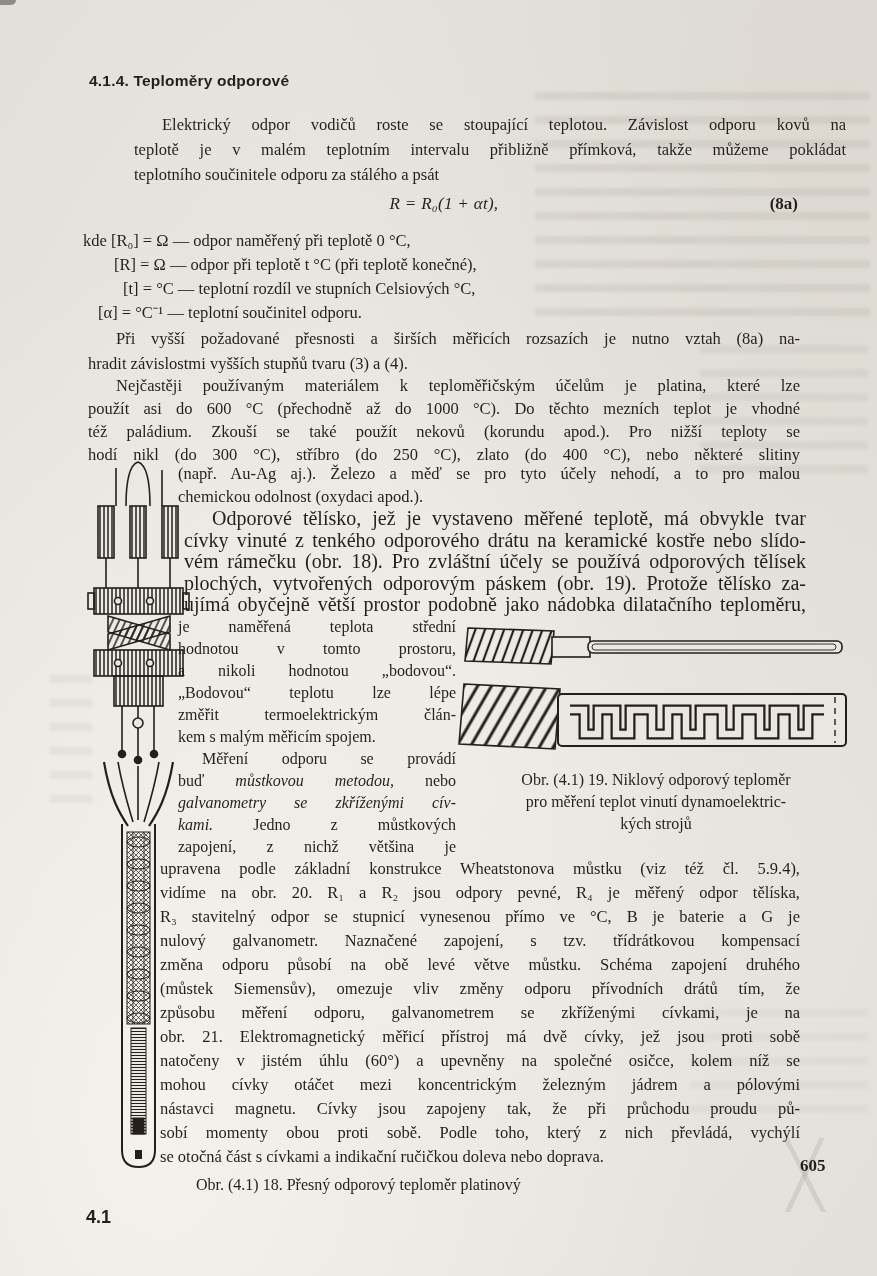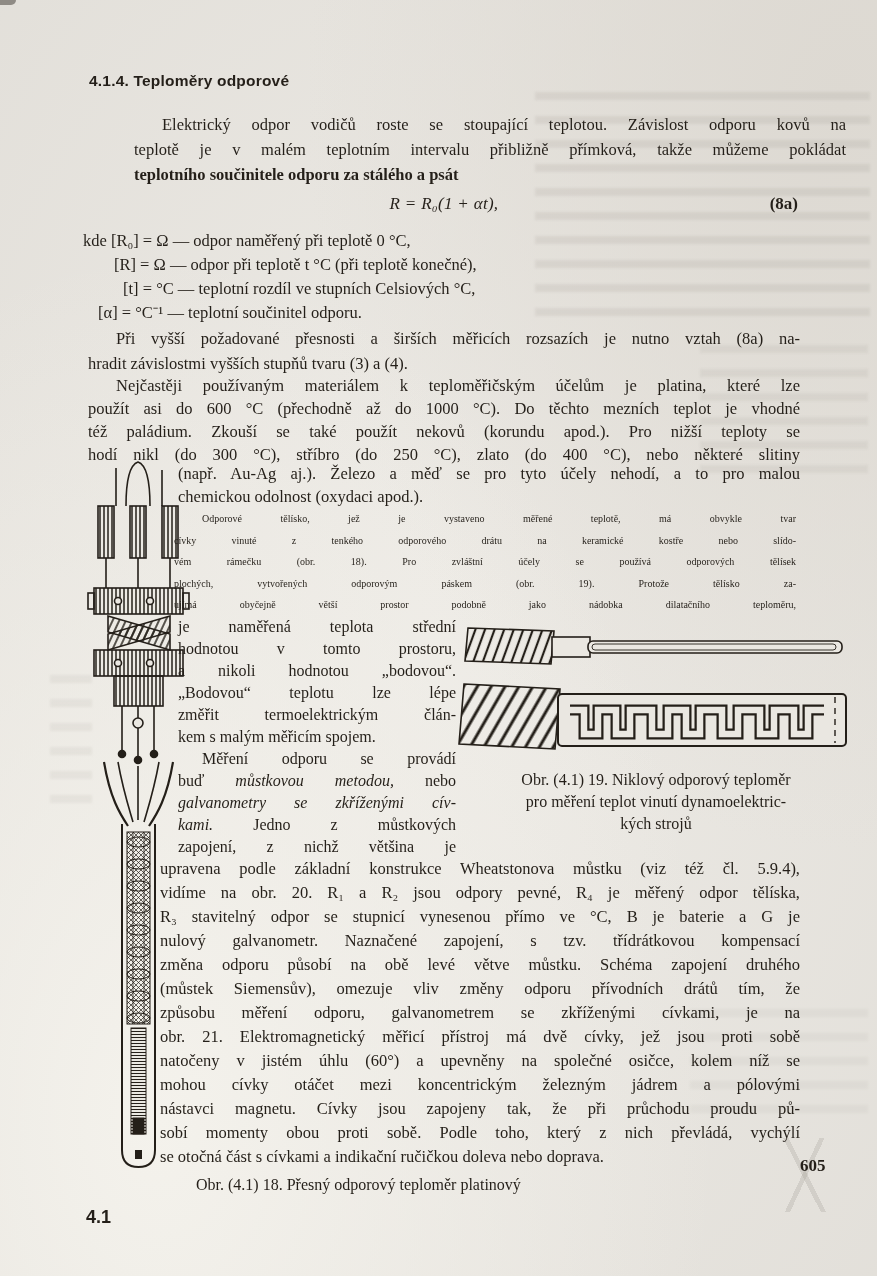--- a/index.html
+++ b/index.html
@@ -29,21 +29,21 @@
       linear-gradient(63deg, transparent 47%, rgba(95,90,78,.28) 47% 51%, transparent 51%);}
   .corner-mark{position:absolute;left:0;top:0;width:16px;height:5px;background:#4a463f;opacity:.55;border-radius:0 0 5px 0;}
 
   
   .heading{position:absolute;left:89px;top:72px;margin:0;
     font-family:"Liberation Sans", sans-serif;font-size:15.5px;font-weight:bold;letter-spacing:.2px;}
   .para{position:absolute;font-size:16.5px;line-height:25px;}
   .para div{text-align:justify;text-align-last:justify;}
   .intro{left:88px;top:112px;width:712px;margin-left:46px;}
   .intro div:first-child{text-indent:28px;}
-  .intro div:last-child{text-align-last:left;font-weight:bold;}
+  .intro div:last-child{text-align-last:left;}
 
   .eqrow{position:absolute;left:88px;top:194px;width:712px;height:26px;text-align:center;font-size:17px;}
   .formula{font-style:italic;letter-spacing:.3px;}
   .eqnum{position:absolute;right:2px;top:0;font-style:normal;font-weight:bold;}
 
   .definitions{left:83px;top:229px;width:712px;line-height:24px;}
   .definitions div{text-align:left;text-align-last:auto;}
   .definitions div:nth-child(2){margin-left:31px;}
   .definitions div:nth-child(3){margin-left:40px;}
   .definitions div:nth-child(4){margin-left:15px;}
@@ -51,21 +51,21 @@
   .precision{left:88px;top:327px;width:712px;line-height:24.5px;}
   .precision div:first-child{text-indent:28px;}
   .precision div:last-child{text-align-last:left;}
 
   .materials{left:88px;top:374px;width:712px;line-height:23px;}
   .materials div:first-child{text-indent:28px;}
 
   .materials-wrap{left:178px;top:463px;width:622px;line-height:22.5px;}
   .materials-wrap div:last-child{text-align-last:left;}
 
-  .body-element{left:174px;top:508px;width:622px;font-size:10px;line-height:21.5px;}
+  .body-element{left:184px;top:508px;width:622px;font-size:20px;line-height:21.5px;}
   .body-element div:first-child{text-indent:28px;}
 
   .narrow{left:178px;top:616px;width:278px;font-size:16px;line-height:22px;}
   .narrow .nline{text-align:justify;text-align-last:justify;}
   .narrow .nline.end{text-align-last:left;}
   .narrow .indent{text-indent:24px;}
   .it{font-style:italic;}
 
   .caption19{left:452px;top:769px;width:408px;font-size:16px;line-height:22px;}
   .caption19 div{text-align:center;text-align-last:center;}

